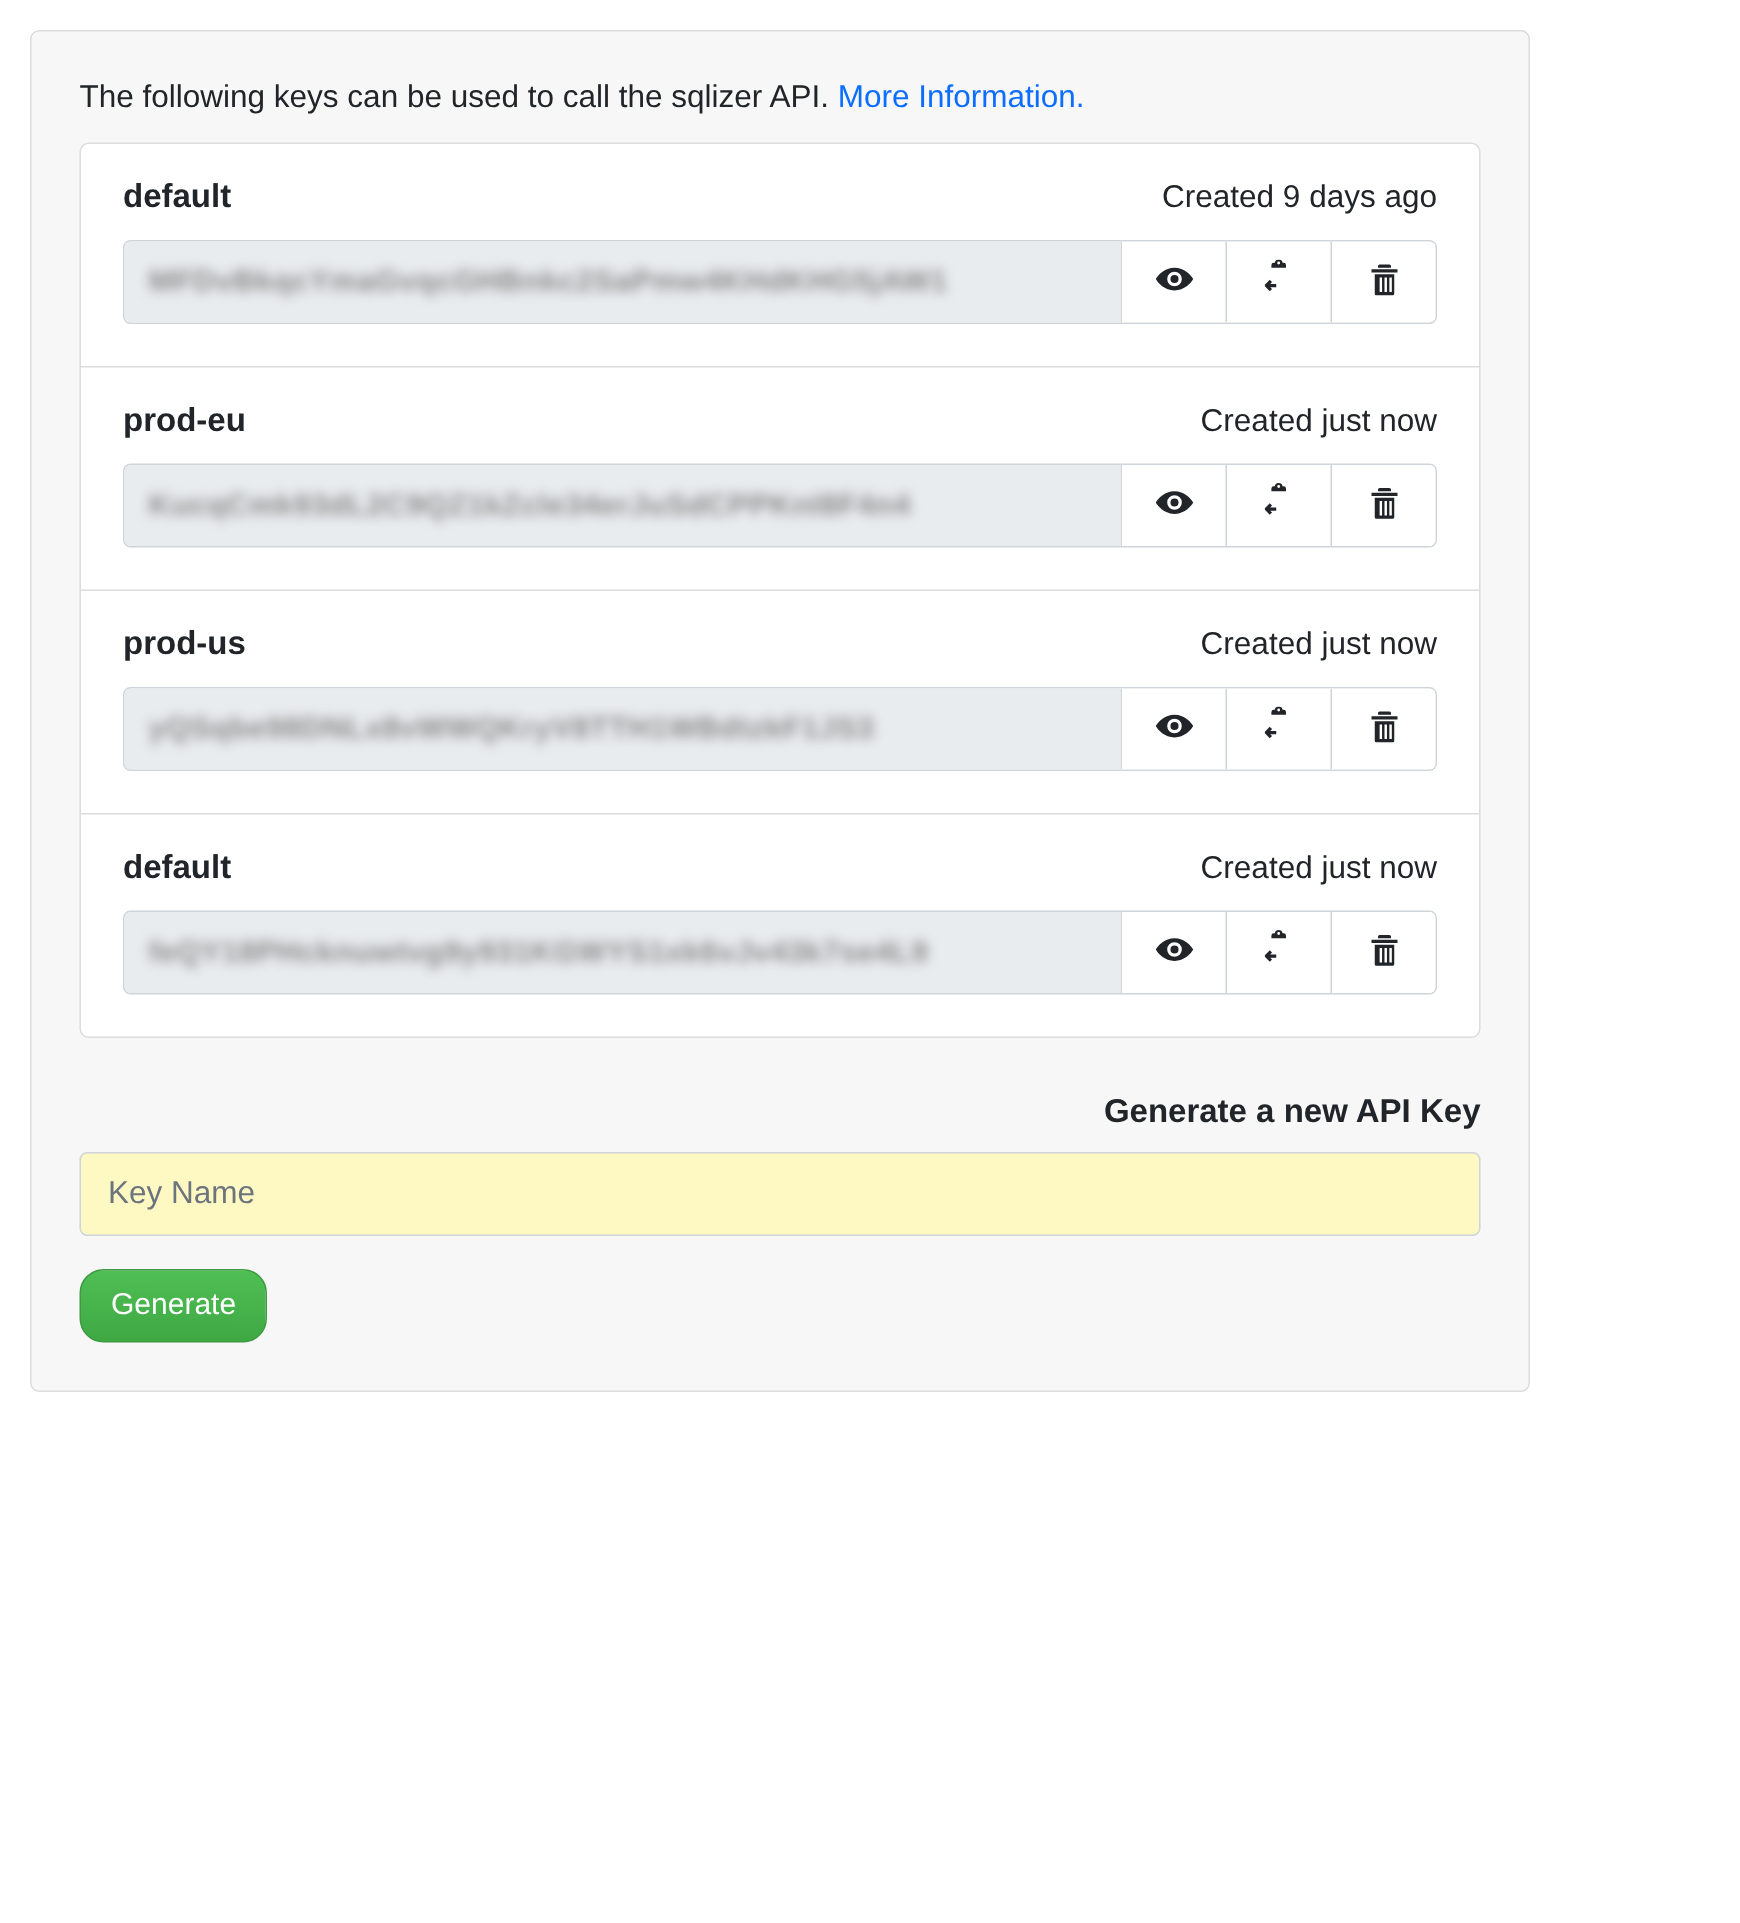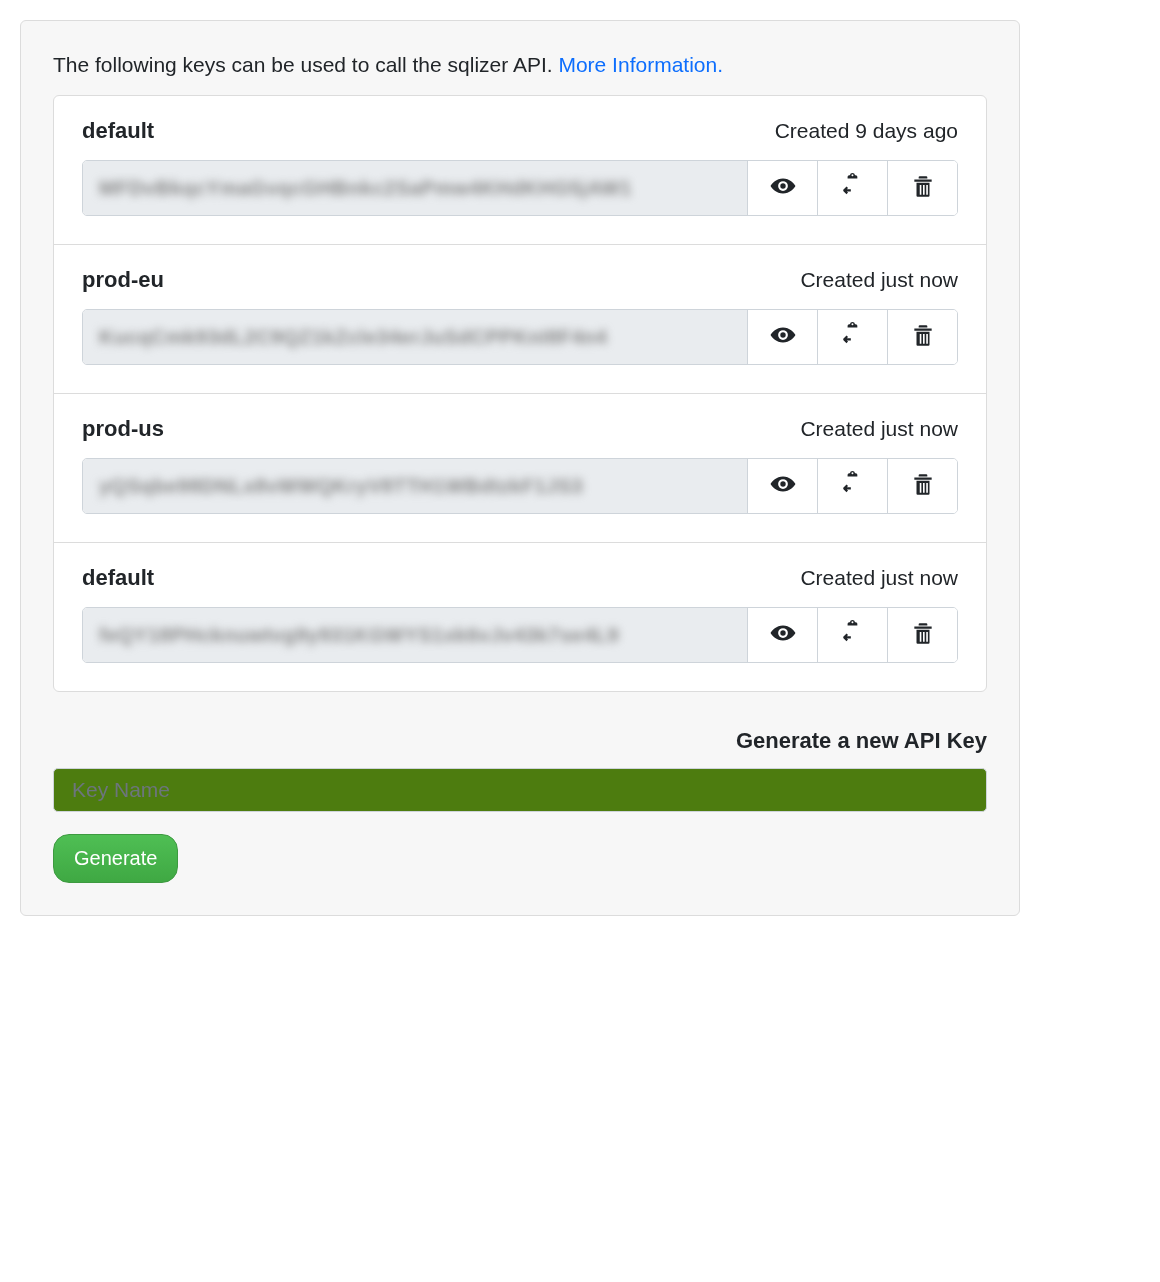--- a/index.html
+++ b/index.html
@@ -107,26 +107,26 @@
     }
     .generate-label {
       font-size: 22px;
       font-weight: 700;
       margin-bottom: 14px;
       display: block;
       text-align: right;
     }
     .generate-input {
       width: 100%;
-      height: 44px;
+      height: 56px;
       border: 1px solid #ced4da;
       border-radius: 5px;
       padding: 0 18px;
       font-size: 21px;
-      background: #4d7c0f;
+      background: #fef9c3;
       color: #212529;
     }
     .generate-input::placeholder {
       color: #6c757d;
     }
     .generate-btn {
       margin-top: 22px;
       background: #4caf50;
       background: linear-gradient(#4fbf54, #3fa843);
       border: 1px solid #3d9a40;

